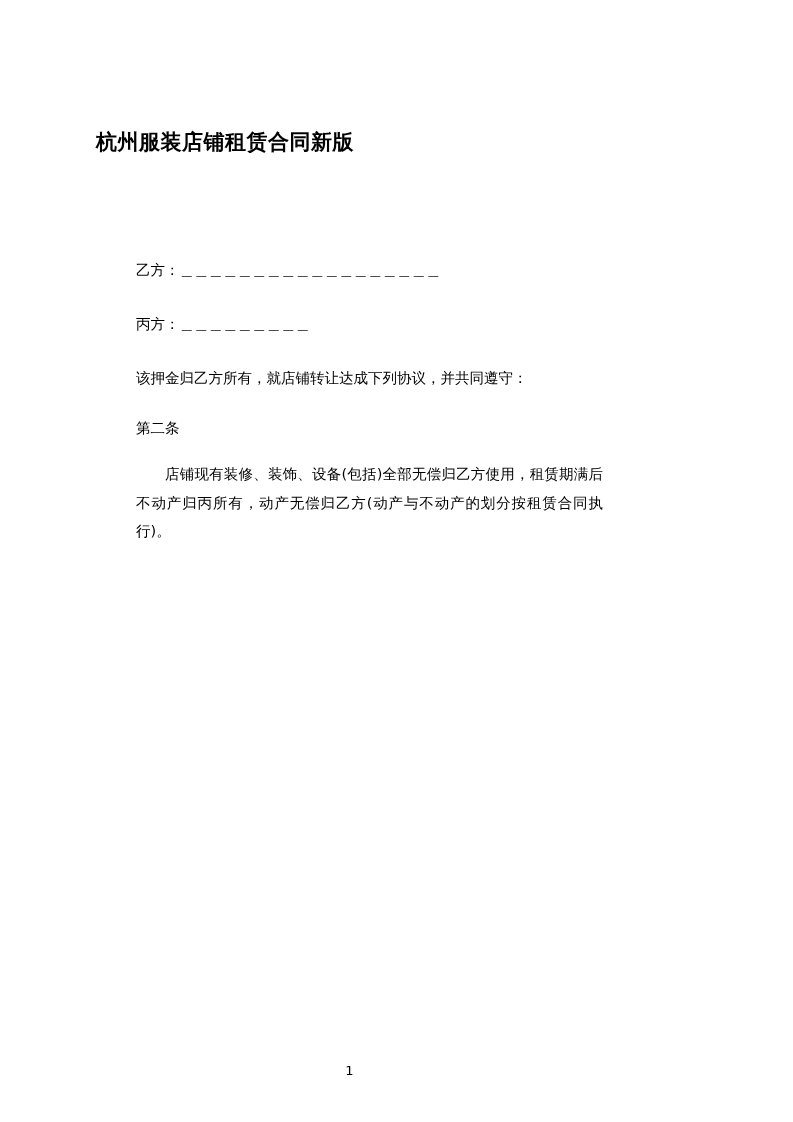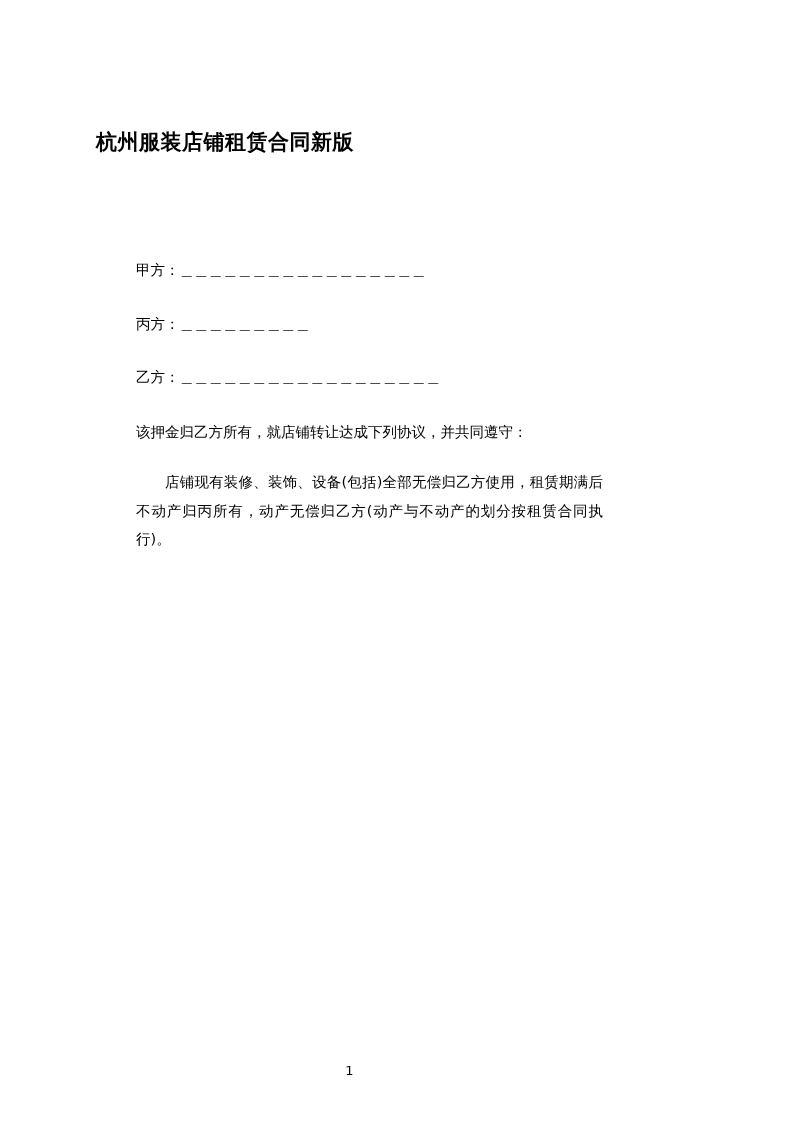--- a/index.html
+++ b/index.html
@@ -67,25 +67,25 @@
 </style>
 </head>
 <body>
 
 <div class="page">
 
   <h1 class="doc-title">杭州服装店铺租赁合同新版</h1>
 
   <div class="spacer-after-title"></div>
 
-  <p class="party-line">甲方：＿＿＿＿＿＿＿＿＿＿＿＿＿＿＿＿＿</p>
+  <p class="party-line">乙方：＿＿＿＿＿＿＿＿＿＿＿＿＿＿＿＿＿＿</p>
   <p class="party-line">丙方：＿＿＿＿＿＿＿＿＿</p>
-  <p class="party-line">乙方：＿＿＿＿＿＿＿＿＿＿＿＿＿＿＿＿＿＿</p>
 
   <p class="body-para">该押金归乙方所有，就店铺转让达成下列协议，并共同遵守：</p>
 
 
+  <p class="clause-head">第二条</p>
 
   <p class="body-para indent">店铺现有装修、装饰、设备(包括)全部无偿归乙方使用，租赁期满后不动产归丙所有，动产无偿归乙方(动产与不动产的划分按租赁合同执行)。</p>
 
 
   <div class="page-number">1</div>
 </div>
 
 </body></html>

